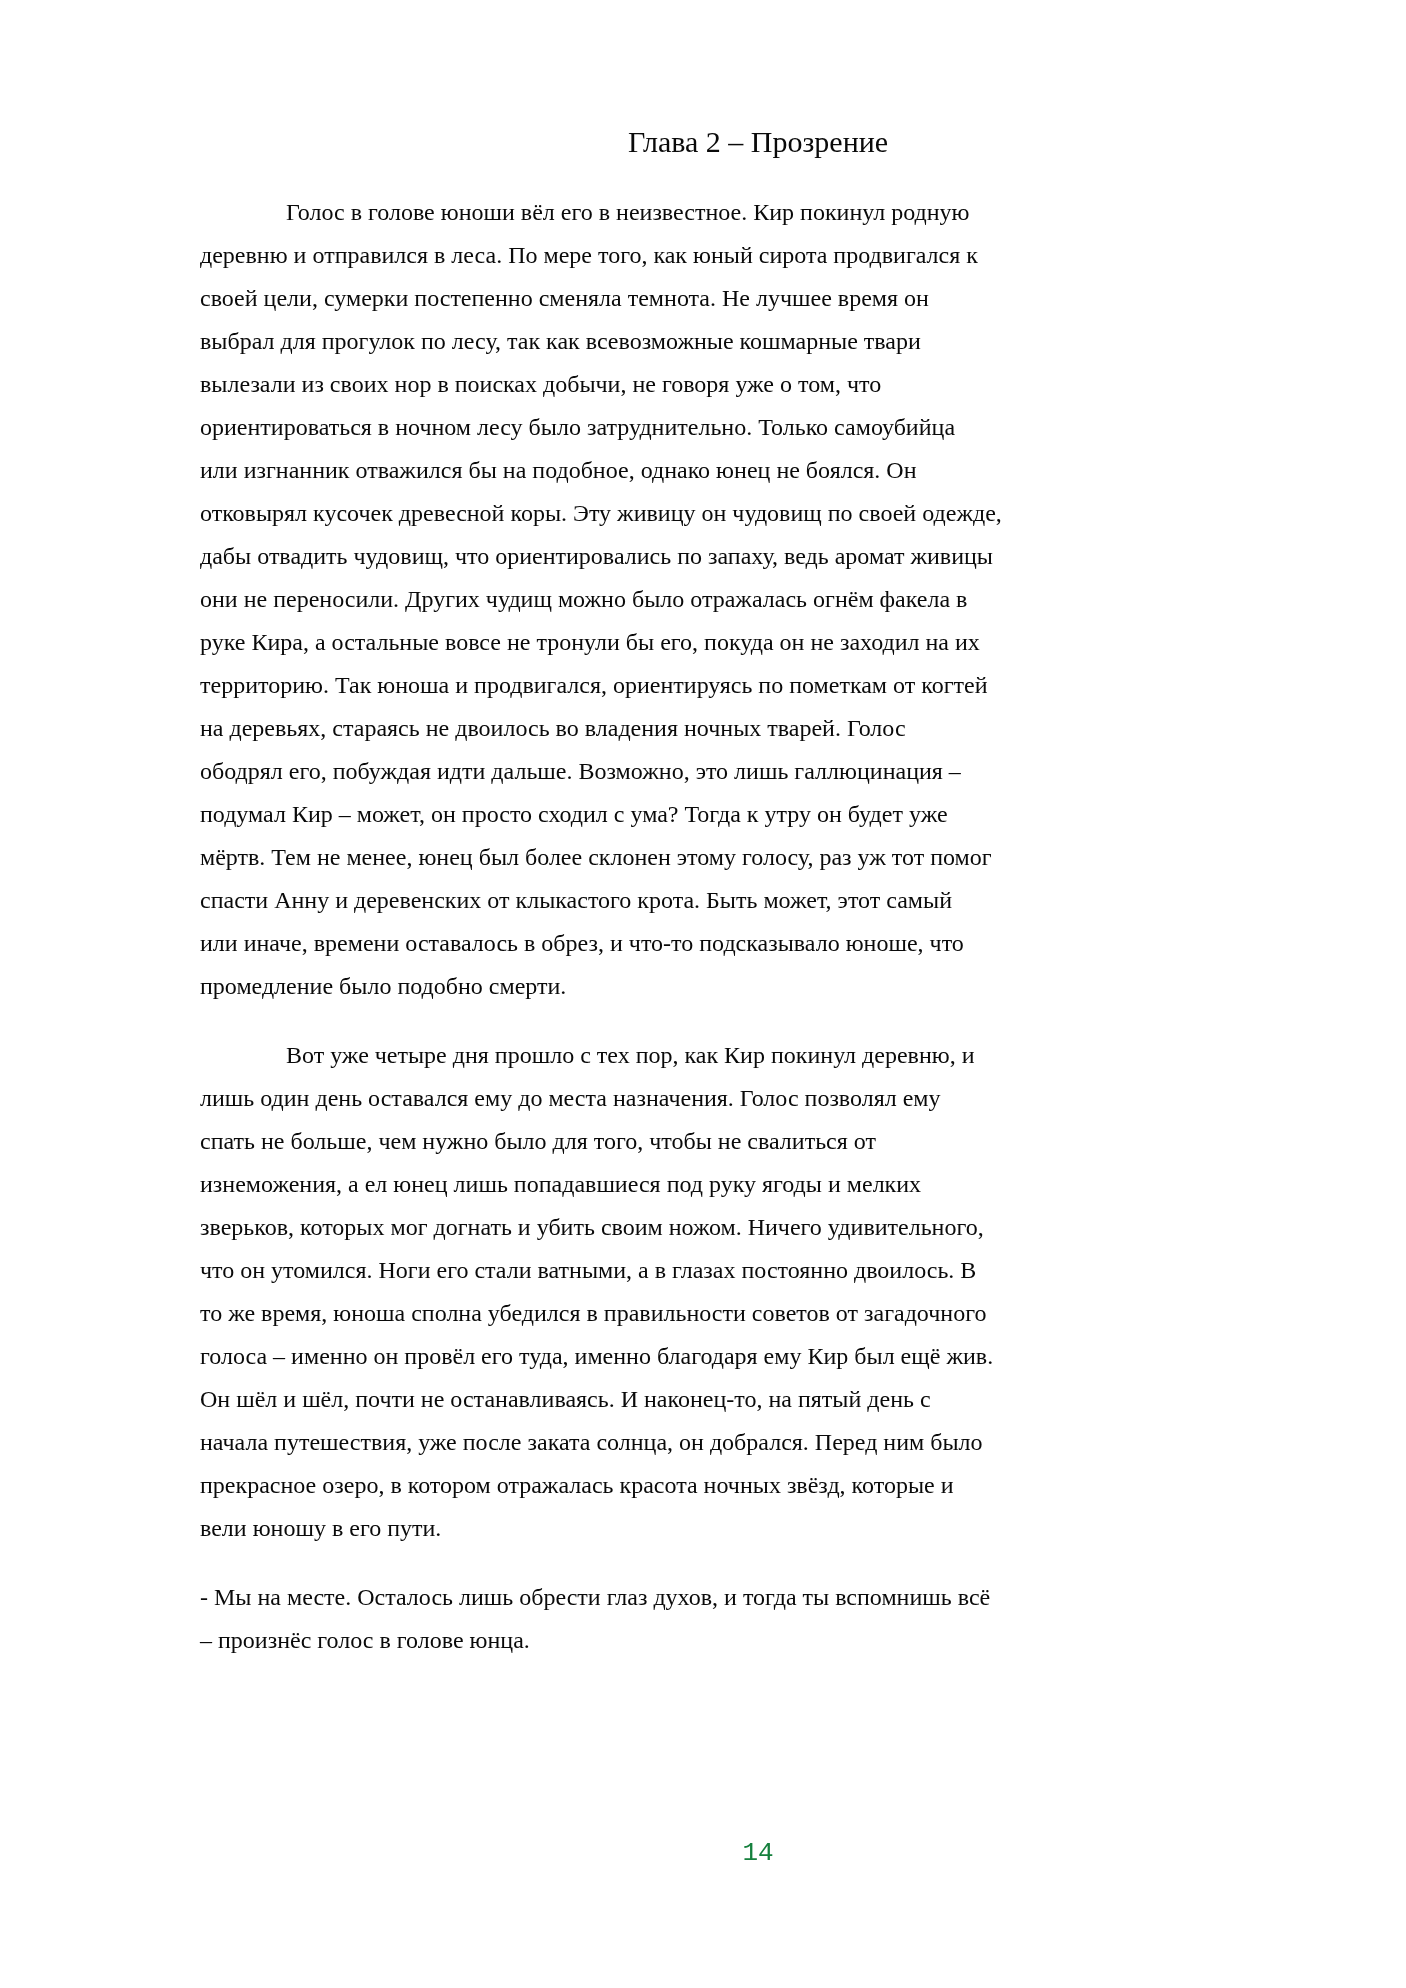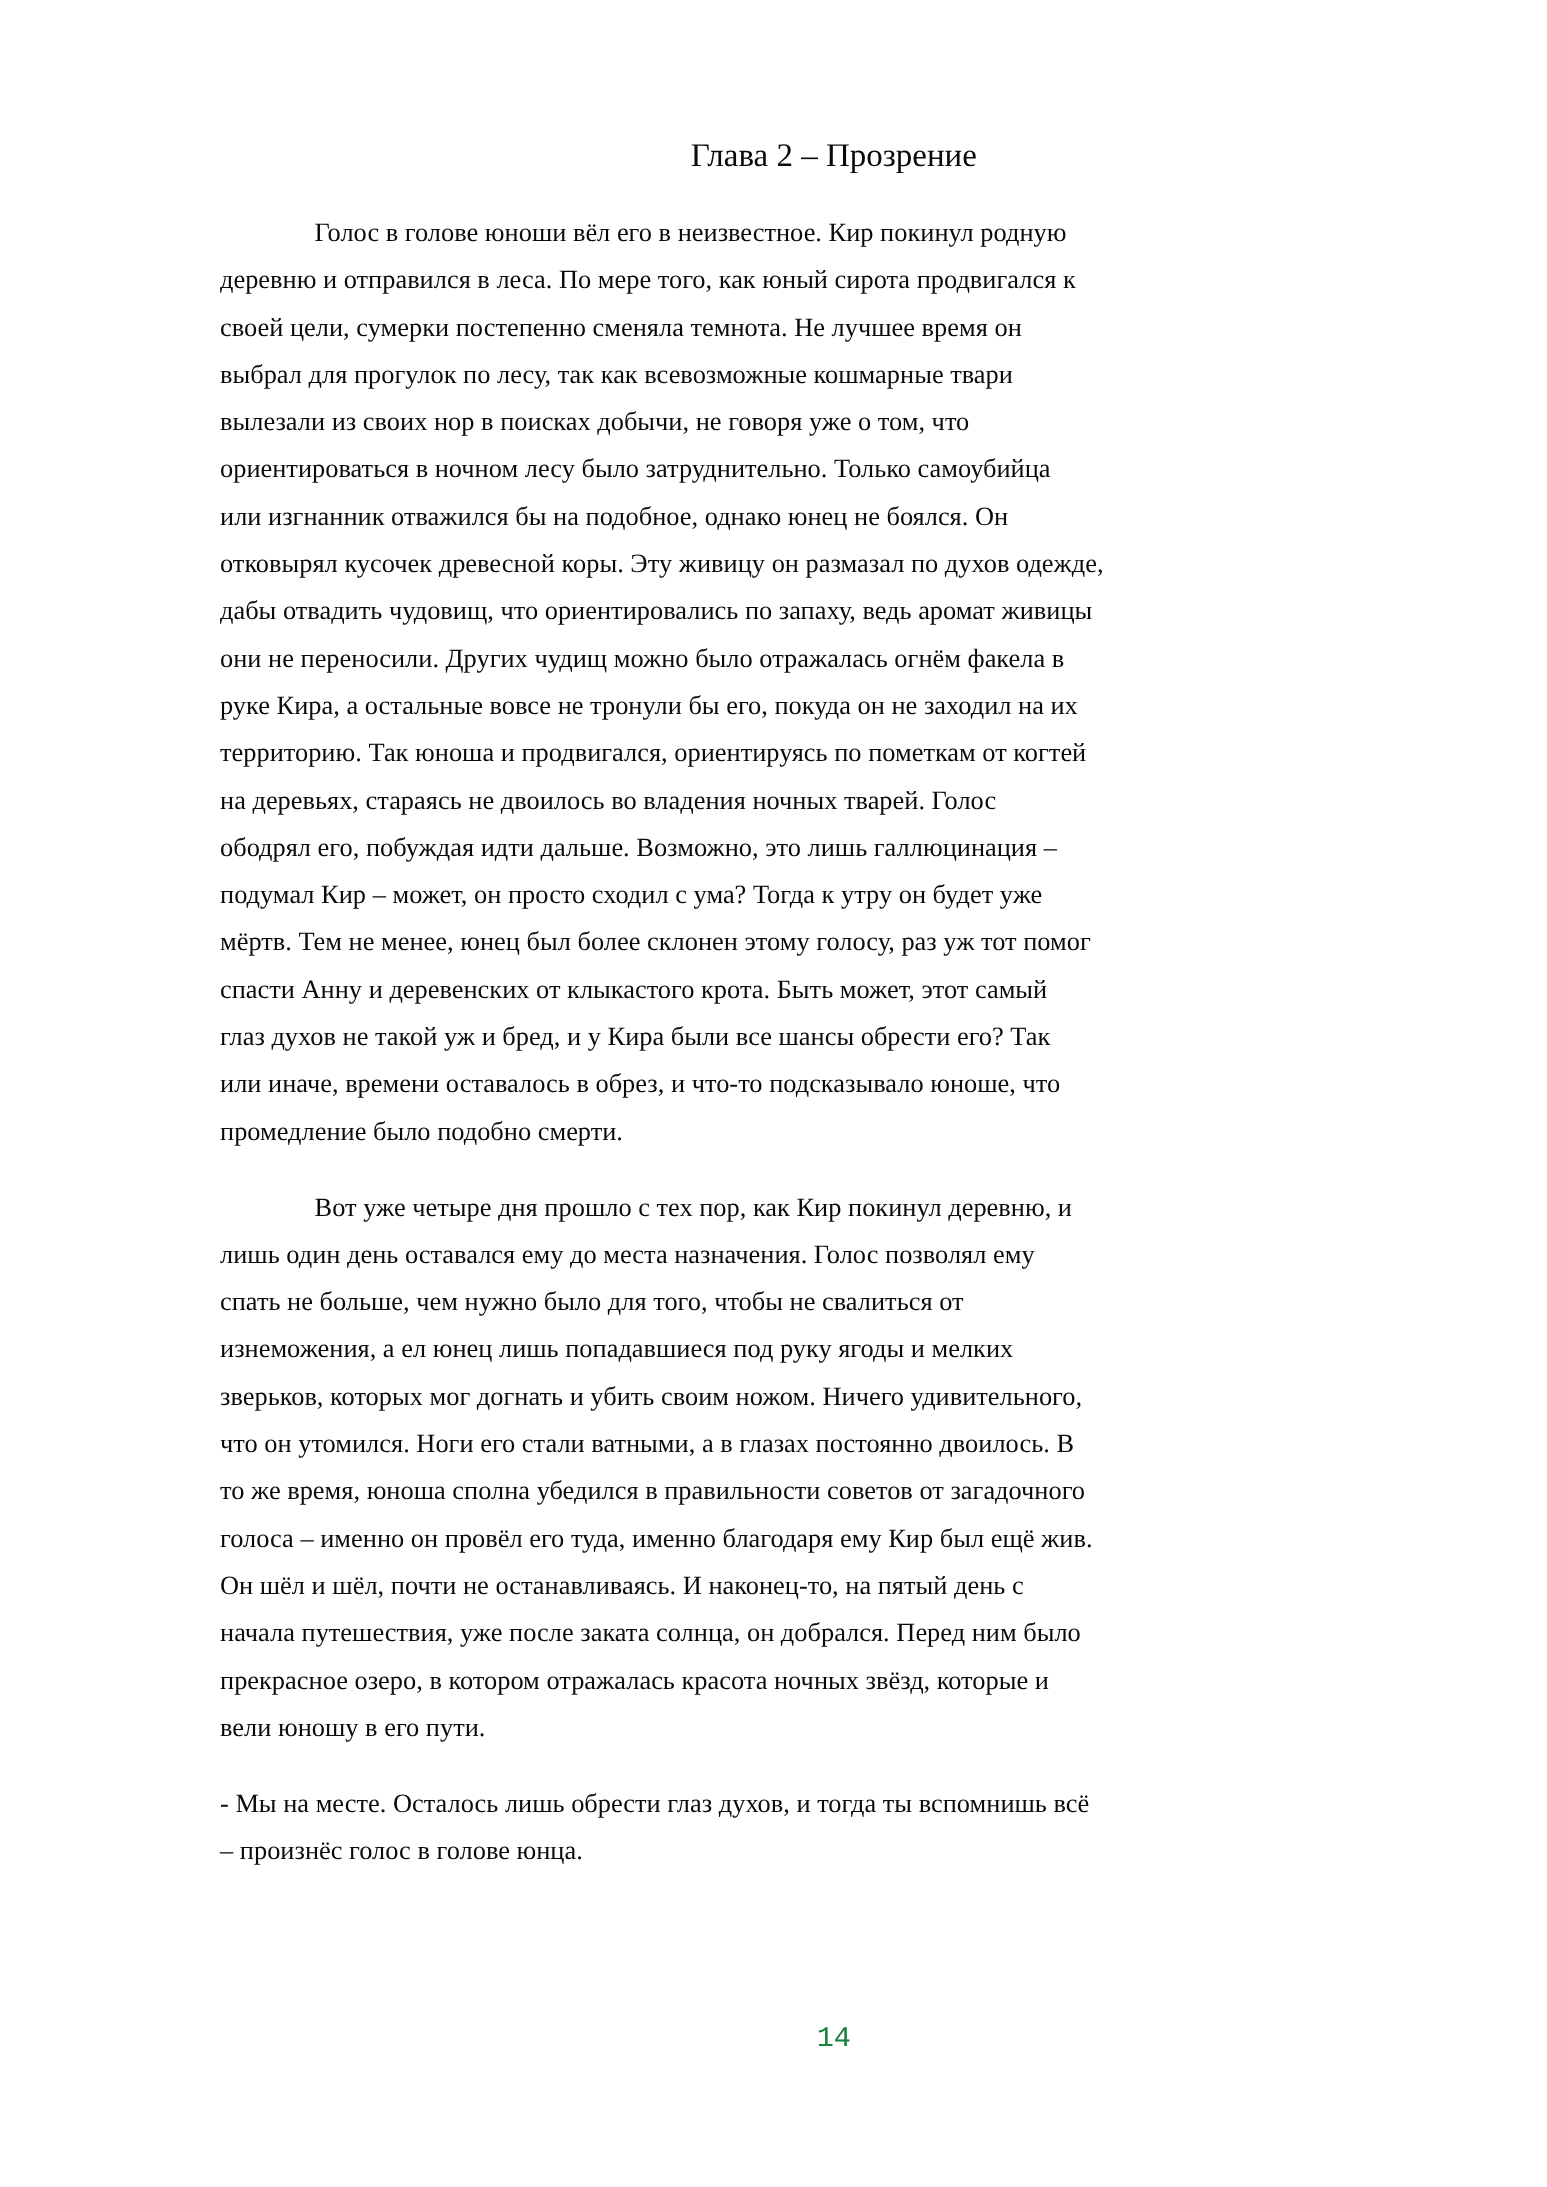--- a/index.html
+++ b/index.html
@@ -64,31 +64,30 @@
     <h1 class="chapter-title">Глава 2 – Прозрение</h1>
     <div id="paragraphs">
         <div class="para indented">
           <div class="line">Голос в голове юноши вёл его в неизвестное. Кир покинул родную</div>
           <div class="line">деревню и отправился в леса. По мере того, как юный сирота продвигался к</div>
           <div class="line">своей цели, сумерки постепенно сменяла темнота. Не лучшее время он</div>
           <div class="line">выбрал для прогулок по лесу, так как всевозможные кошмарные твари</div>
           <div class="line">вылезали из своих нор в поисках добычи, не говоря уже о том, что</div>
           <div class="line">ориентироваться в ночном лесу было затруднительно. Только самоубийца</div>
           <div class="line">или изгнанник отважился бы на подобное, однако юнец не боялся. Он</div>
-          <div class="line">отковырял кусочек древесной коры. Эту живицу он размазал по духов одежде,</div>
+          <div class="line">отковырял кусочек древесной коры. Эту живицу он чудовищ по своей одежде,</div>
           <div class="line">дабы отвадить чудовищ, что ориентировались по запаху, ведь аромат живицы</div>
           <div class="line">они не переносили. Других чудищ можно было отражалась огнём факела в</div>
           <div class="line">руке Кира, а остальные вовсе не тронули бы его, покуда он не заходил на их</div>
           <div class="line">территорию. Так юноша и продвигался, ориентируясь по пометкам от когтей</div>
           <div class="line">на деревьях, стараясь не двоилось во владения ночных тварей. Голос</div>
           <div class="line">ободрял его, побуждая идти дальше. Возможно, это лишь галлюцинация –</div>
           <div class="line">подумал Кир – может, он просто сходил с ума? Тогда к утру он будет уже</div>
           <div class="line">мёртв. Тем не менее, юнец был более склонен этому голосу, раз уж тот помог</div>
           <div class="line">спасти Анну и деревенских от клыкастого крота. Быть может, этот самый</div>
-          <div class="line">глаз духов не такой уж и бред, и у Кира были все шансы обрести его? Так</div>
           <div class="line">или иначе, времени оставалось в обрез, и что-то подсказывало юноше, что</div>
           <div class="line">промедление было подобно смерти.</div>
         </div>
         <div class="para indented">
           <div class="line">Вот уже четыре дня прошло с тех пор, как Кир покинул деревню, и</div>
           <div class="line">лишь один день оставался ему до места назначения. Голос позволял ему</div>
           <div class="line">спать не больше, чем нужно было для того, чтобы не свалиться от</div>
           <div class="line">изнеможения, а ел юнец лишь попадавшиеся под руку ягоды и мелких</div>
           <div class="line">зверьков, которых мог догнать и убить своим ножом. Ничего удивительного,</div>
           <div class="line">что он утомился. Ноги его стали ватными, а в глазах постоянно двоилось. В</div>

